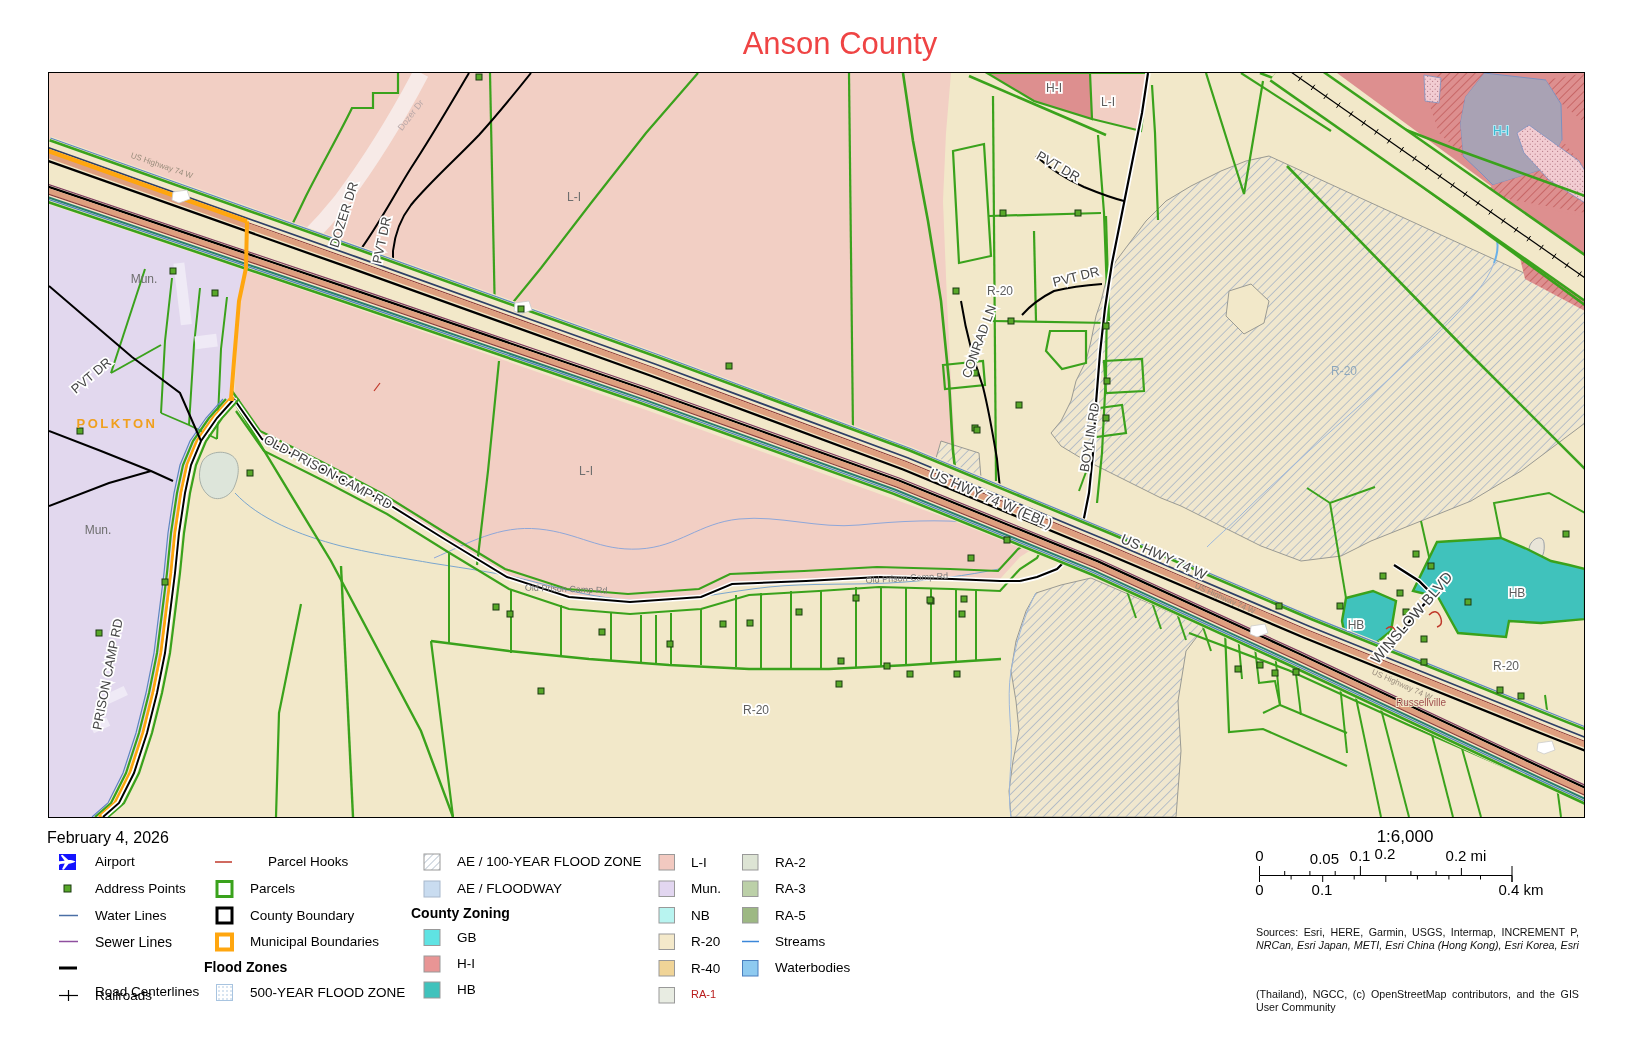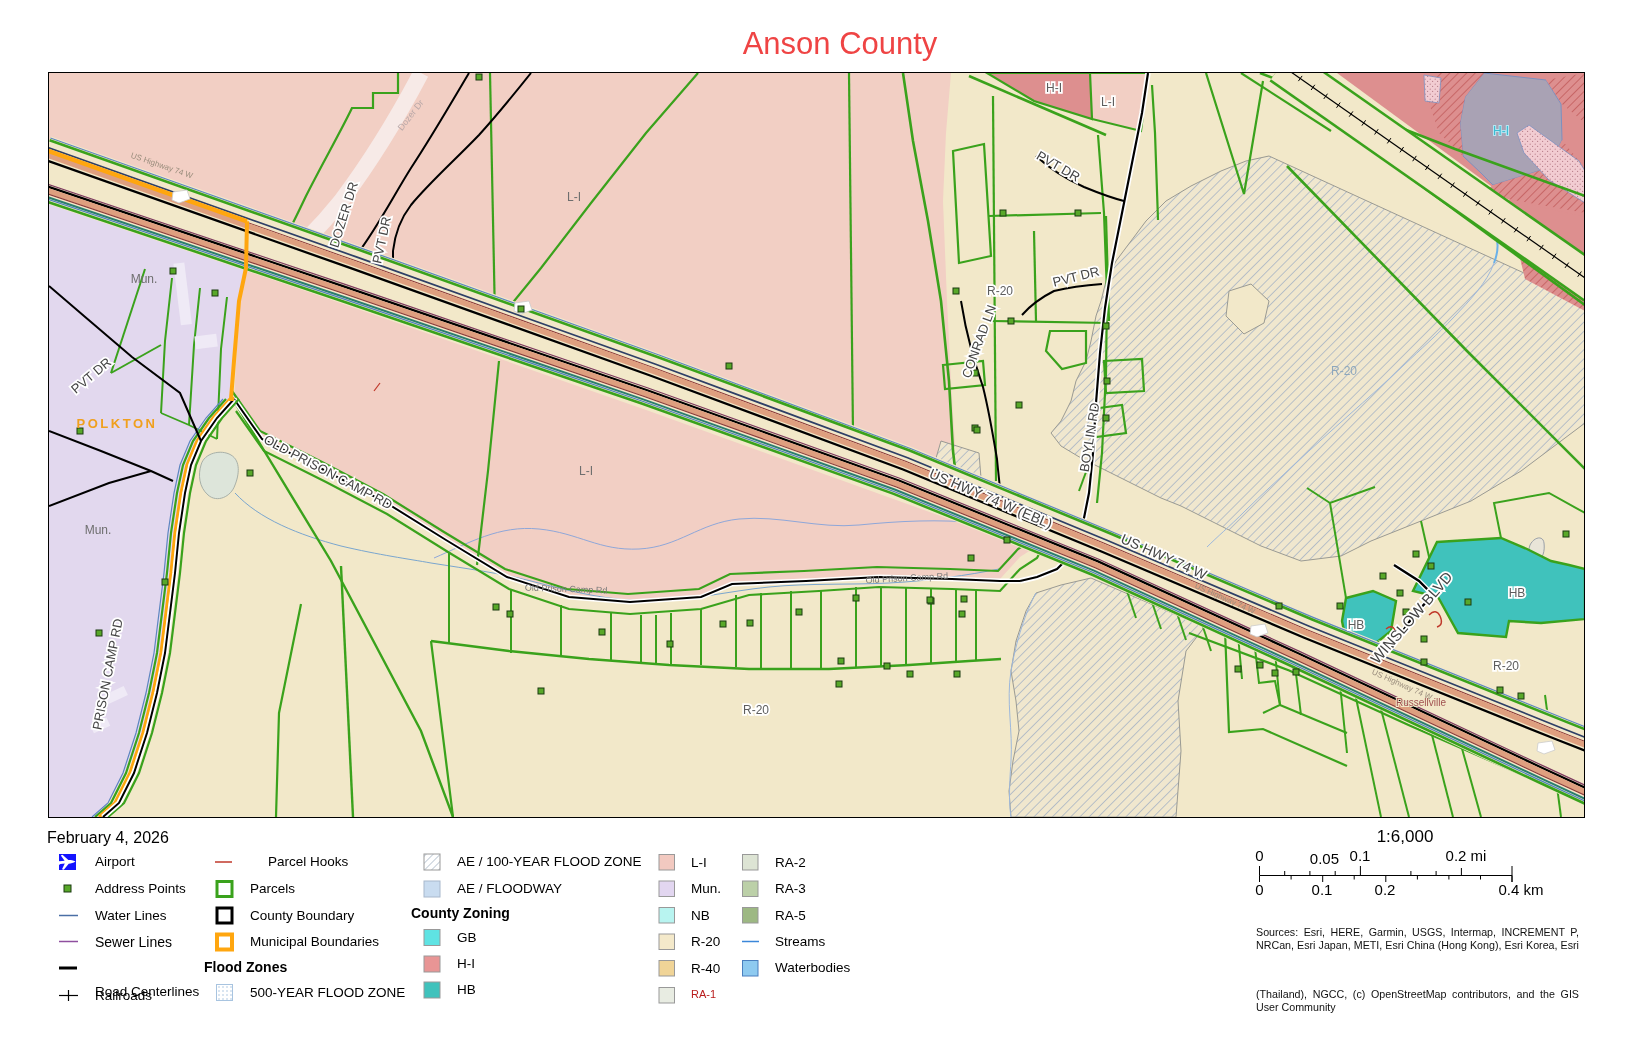--- a/index.html
+++ b/index.html
@@ -458,21 +458,21 @@
 <line x1="208.9" y1="30.5" x2="208.9" y2="34.5" stroke="#000" stroke-width="1"></line>
 <line x1="240.5" y1="30.5" x2="240.5" y2="34.5" stroke="#000" stroke-width="1"></line>
 <line x1="272" y1="30.5" x2="272" y2="37" stroke="#000" stroke-width="1"></line>
 </svg>
 <div class="abs" style="left:1229.5px;top:847px;width:60px;text-align:center;font-size:15px;">0</div>
 <div class="abs" style="left:1279px;top:850px;width:60px;text-align:right;font-size:15px;">0.05</div>
 <div class="abs" style="left:1330px;top:847px;width:60px;text-align:center;font-size:15px;">0.1</div>
 <div class="abs" style="left:1436px;top:847px;width:60px;text-align:center;font-size:15px;">0.2 mi</div>
 <div class="abs" style="left:1229.5px;top:881px;width:60px;text-align:center;font-size:15px;">0</div>
 <div class="abs" style="left:1292px;top:881px;width:60px;text-align:center;font-size:15px;">0.1</div>
-<div class="abs" style="left:1355px;top:881px;width:60px;text-align:center;font-size:15px;">0.2</div>
+<div class="abs" style="left:1355px;top:845px;width:60px;text-align:center;font-size:15px;">0.2</div>
 <div class="abs" style="left:1491px;top:881px;width:60px;text-align:center;font-size:15px;">0.4 km</div>
 
 <div class="abs" style="left:1256px;top:926px;width:323px;font-size:10.7px;line-height:13px;color:#111;">
 <div style="text-align:justify;text-align-last:justify;">Sources: Esri, HERE, Garmin, USGS, Intermap, INCREMENT P,</div>
-<div style="text-align:justify;text-align-last:justify;">NRCan, Esri Japan, METI, Esri China (Hong Kong), Esri Korea, Esri</div>
+<div style="text-align:justify;text-align-last:justify;font-style:italic;">NRCan, Esri Japan, METI, Esri China (Hong Kong), Esri Korea, Esri</div>
 <div style="text-align:justify;text-align-last:justify;margin-top:36px;">(Thailand), NGCC, (c) OpenStreetMap contributors, and the GIS</div>
 <div>User Community</div>
   </div>
 
 </body></html>

